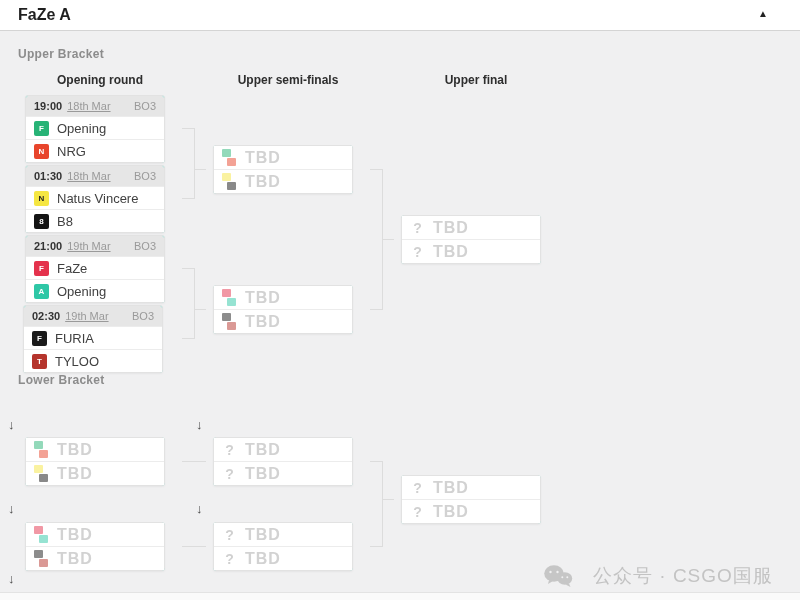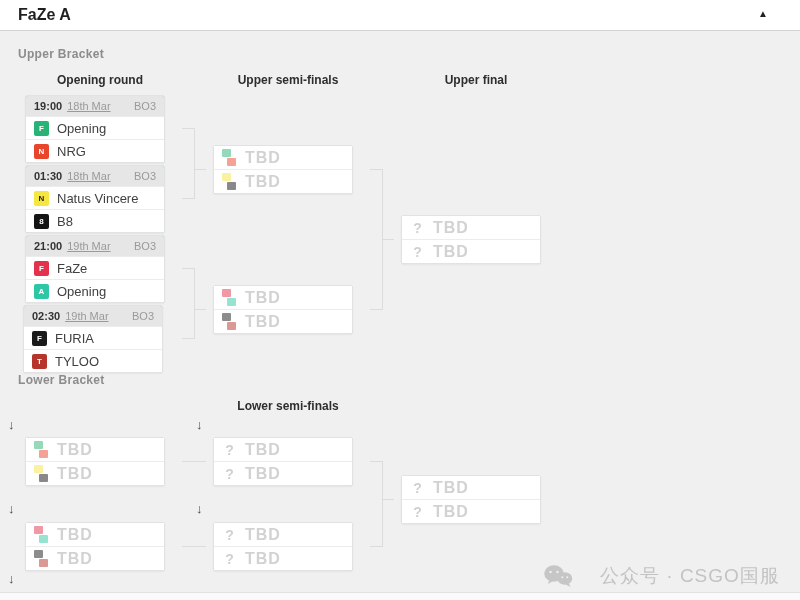--- a/index.html
+++ b/index.html
@@ -31,21 +31,21 @@
   .mini{width:9px;height:8px;border-radius:1px;opacity:.5;}
   .mini.m2{margin-left:5px;margin-top:1px;}
 
   
   .conn-j{position:absolute;border:1px solid #dcdcdc;border-left:none;box-sizing:border-box;}
   .conn-h{position:absolute;height:0;border-top:1px solid #dcdcdc;}
 
   .drop-arrow{position:absolute;font-size:13px;color:#4a4a4a;}
 
   
-  .watermark{position:absolute;left:543px;top:563px;display:flex;align-items:center;gap:27px;}
+  .watermark{position:absolute;left:543px;top:563px;display:flex;align-items:center;gap:20px;}
   .watermark-text{font-size:19px;color:#c3c3c3;letter-spacing:1px;}
 
   .bottom-strip{position:absolute;left:0;top:592px;width:800px;height:8px;background:#fafafa;border-top:1px solid #e3e3e3;box-sizing:border-box;}
 </style>
 </head>
 <body>
 
 <div class="screen">
 
   <div class="topbar">
@@ -168,21 +168,20 @@
   </div>
 
   <div class="conn-j" style="left:182px;top:128px;width:13px;height:71px"></div>
   <div class="conn-h" style="left:194px;top:169px;width:12px"></div>
   <div class="conn-j" style="left:182px;top:268px;width:13px;height:71px"></div>
   <div class="conn-h" style="left:194px;top:309px;width:12px"></div>
   <div class="conn-j" style="left:370px;top:169px;width:13px;height:141px"></div>
   <div class="conn-h" style="left:382px;top:239px;width:12px"></div>
 
   <div class="section-label" style="left:18px;top:373px">Lower Bracket</div>
-  <div class="col-header" style="left:206px;top:399px">Lower semi-finals</div>
 
   <div class="drop-arrow" style="left:8px;top:417px">↓</div>
   <div class="drop-arrow" style="left:196px;top:417px">↓</div>
   <div class="drop-arrow" style="left:8px;top:501px">↓</div>
   <div class="drop-arrow" style="left:196px;top:501px">↓</div>
   <div class="drop-arrow" style="left:8px;top:571px">↓</div>
 
   <div class="card" style="left:18px;top:437px">
     <div class="team-row tbd-row">
       <span class="mini-stack">

